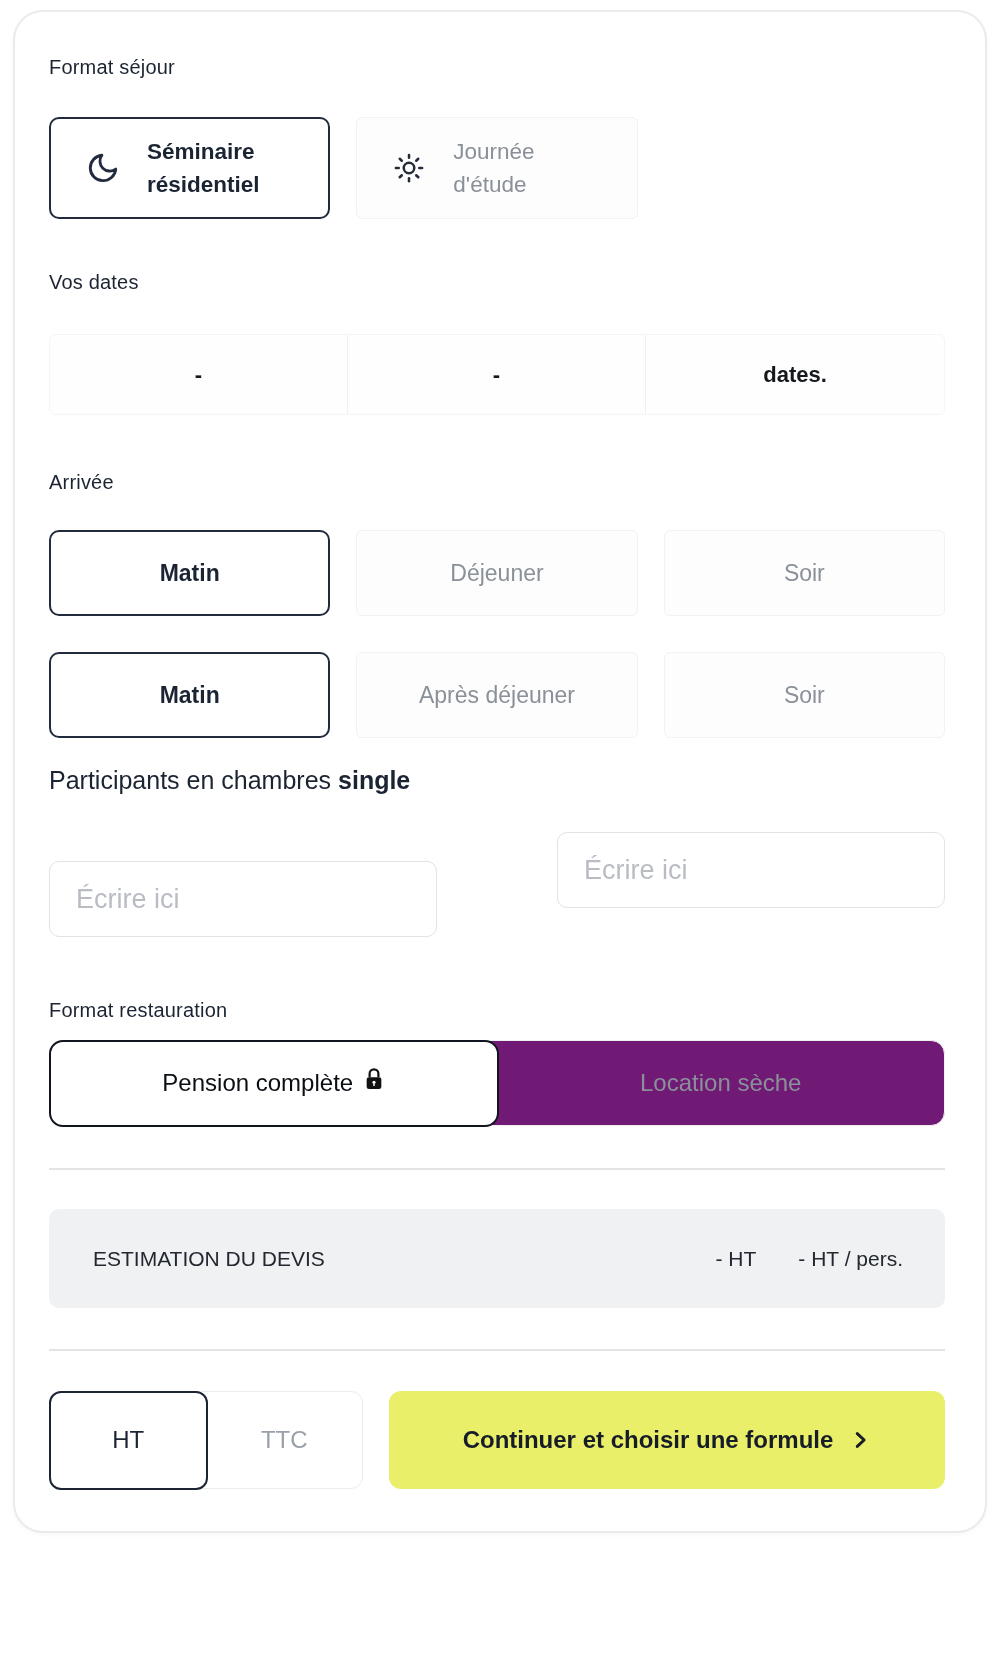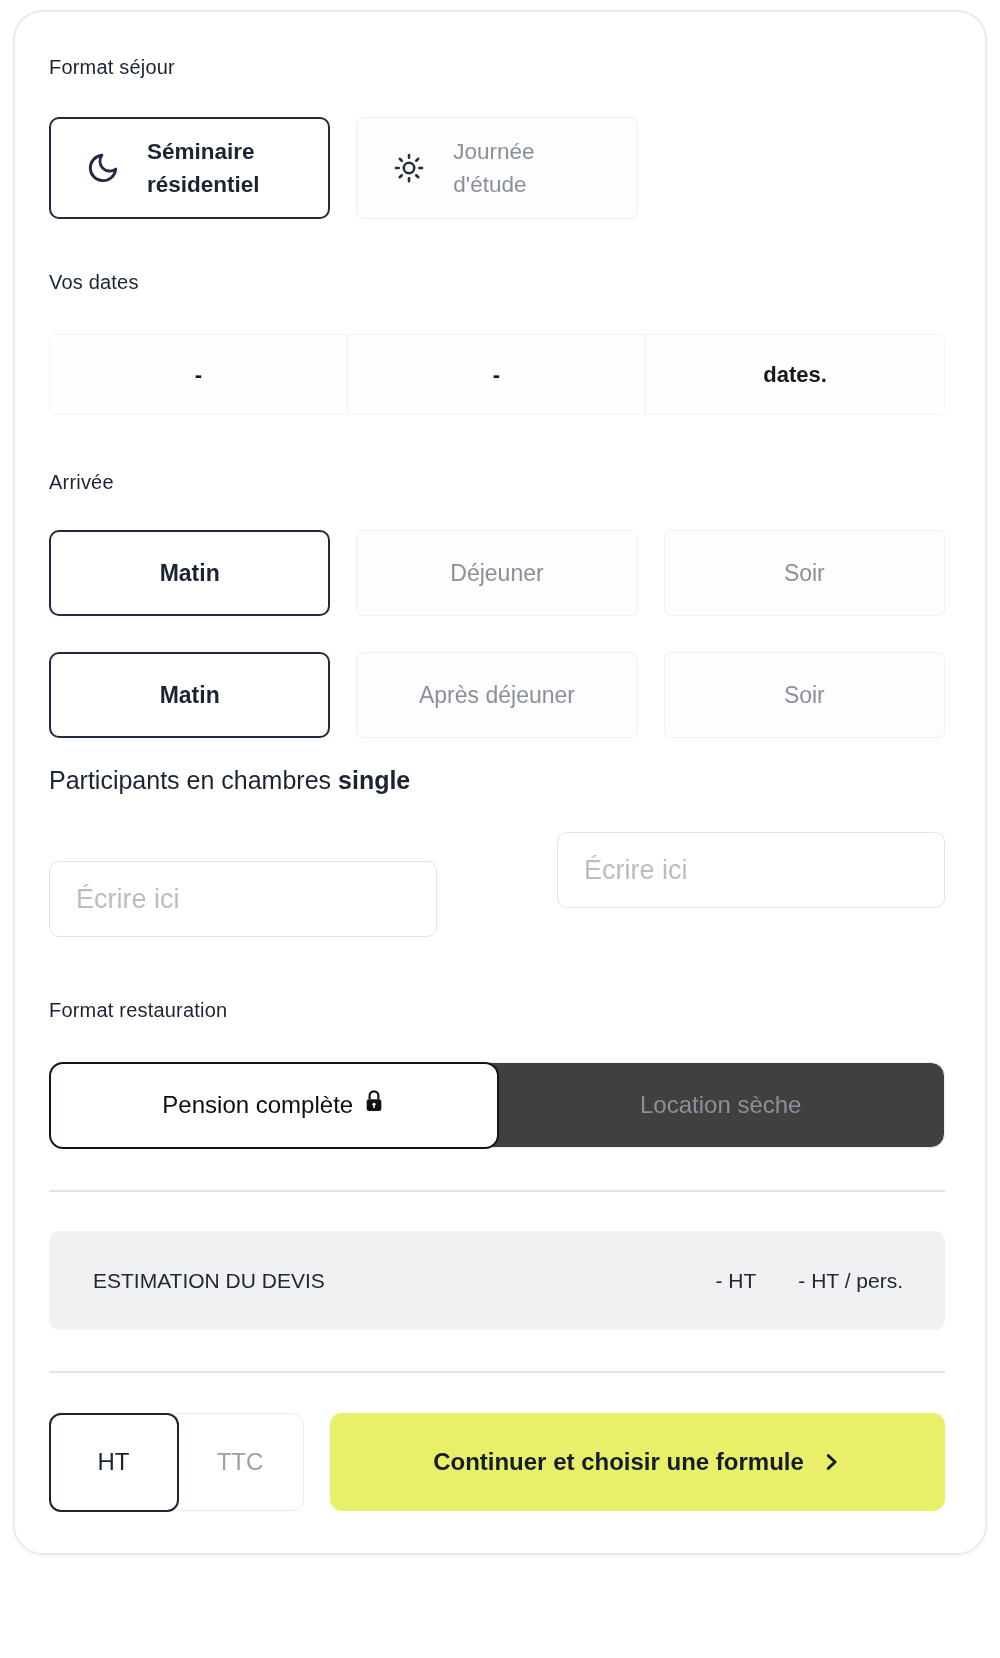--- a/index.html
+++ b/index.html
@@ -88,26 +88,26 @@
     font-size: 27px;
     font-family: "Liberation Sans", sans-serif;
     color: #8b5cf6;
     outline: none;
     background: #ffffff;
   }
   .part-input::placeholder { color: #b9bdc3; }
 
   
   .resto-seg {
-    margin-top: 40px;
+    margin-top: 18px;
     display: flex;
     height: 86px;
     border: 1.5px solid #efefef;
     border-radius: 14px;
-    background: #404040;
+    background: #701a75;
   }
   .seg {
     flex: 1;
     display: flex; align-items: center; justify-content: center;
     font-size: 24px; color: #8a9099; cursor: pointer;
   }
   .seg.selected {
     border: 2.5px solid #10151f;
     border-radius: 14px;
     margin: -1.5px;
@@ -129,21 +129,21 @@
     display: flex; align-items: center;
     padding: 0 42px 0 44px;
     font-size: 21px; font-weight: 500; color: #23272f;
   }
   .estimate .spacer { flex: 1; }
   .estimate .amount { margin-left: 42px; white-space: nowrap; }
 
   
   .footer { margin-top: 40px; display: flex; gap: 26px; }
   .tax-seg {
-    width: 255px; flex: none;
+    width: 314px; flex: none;
     display: flex;
     height: 98px;
     border: 1.5px solid #ececec;
     border-radius: 12px;
     background: #ffffff;
   }
   .tax-seg .seg { font-size: 24px; color: #9aa0a8; }
   .tax-seg .seg.selected { border: 2.5px solid #1c2433; border-radius: 12px; margin: -1.5px; color: #1b2433; }
   .cta {
     flex: 1;

